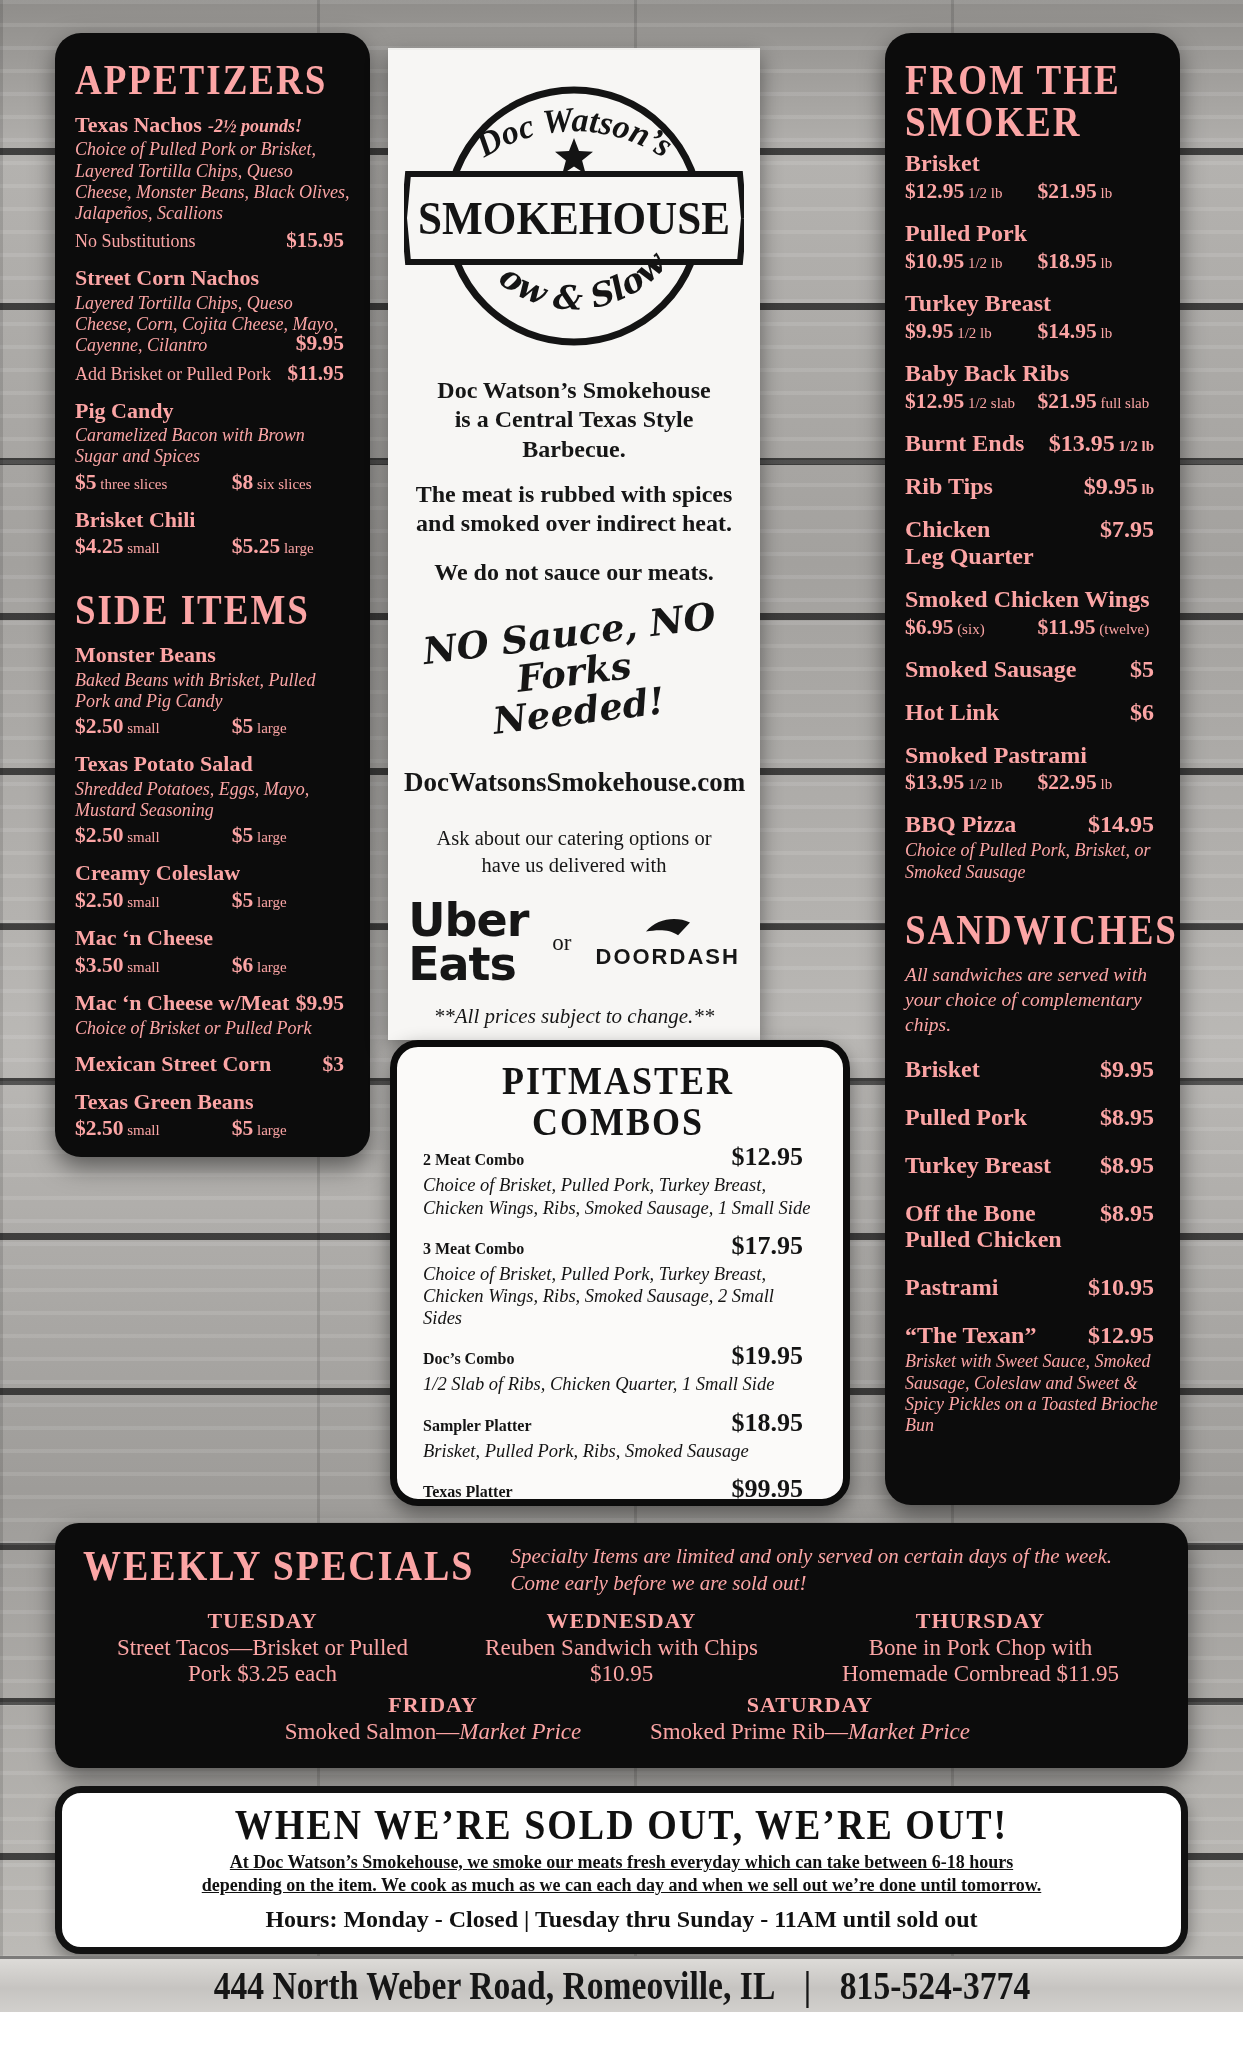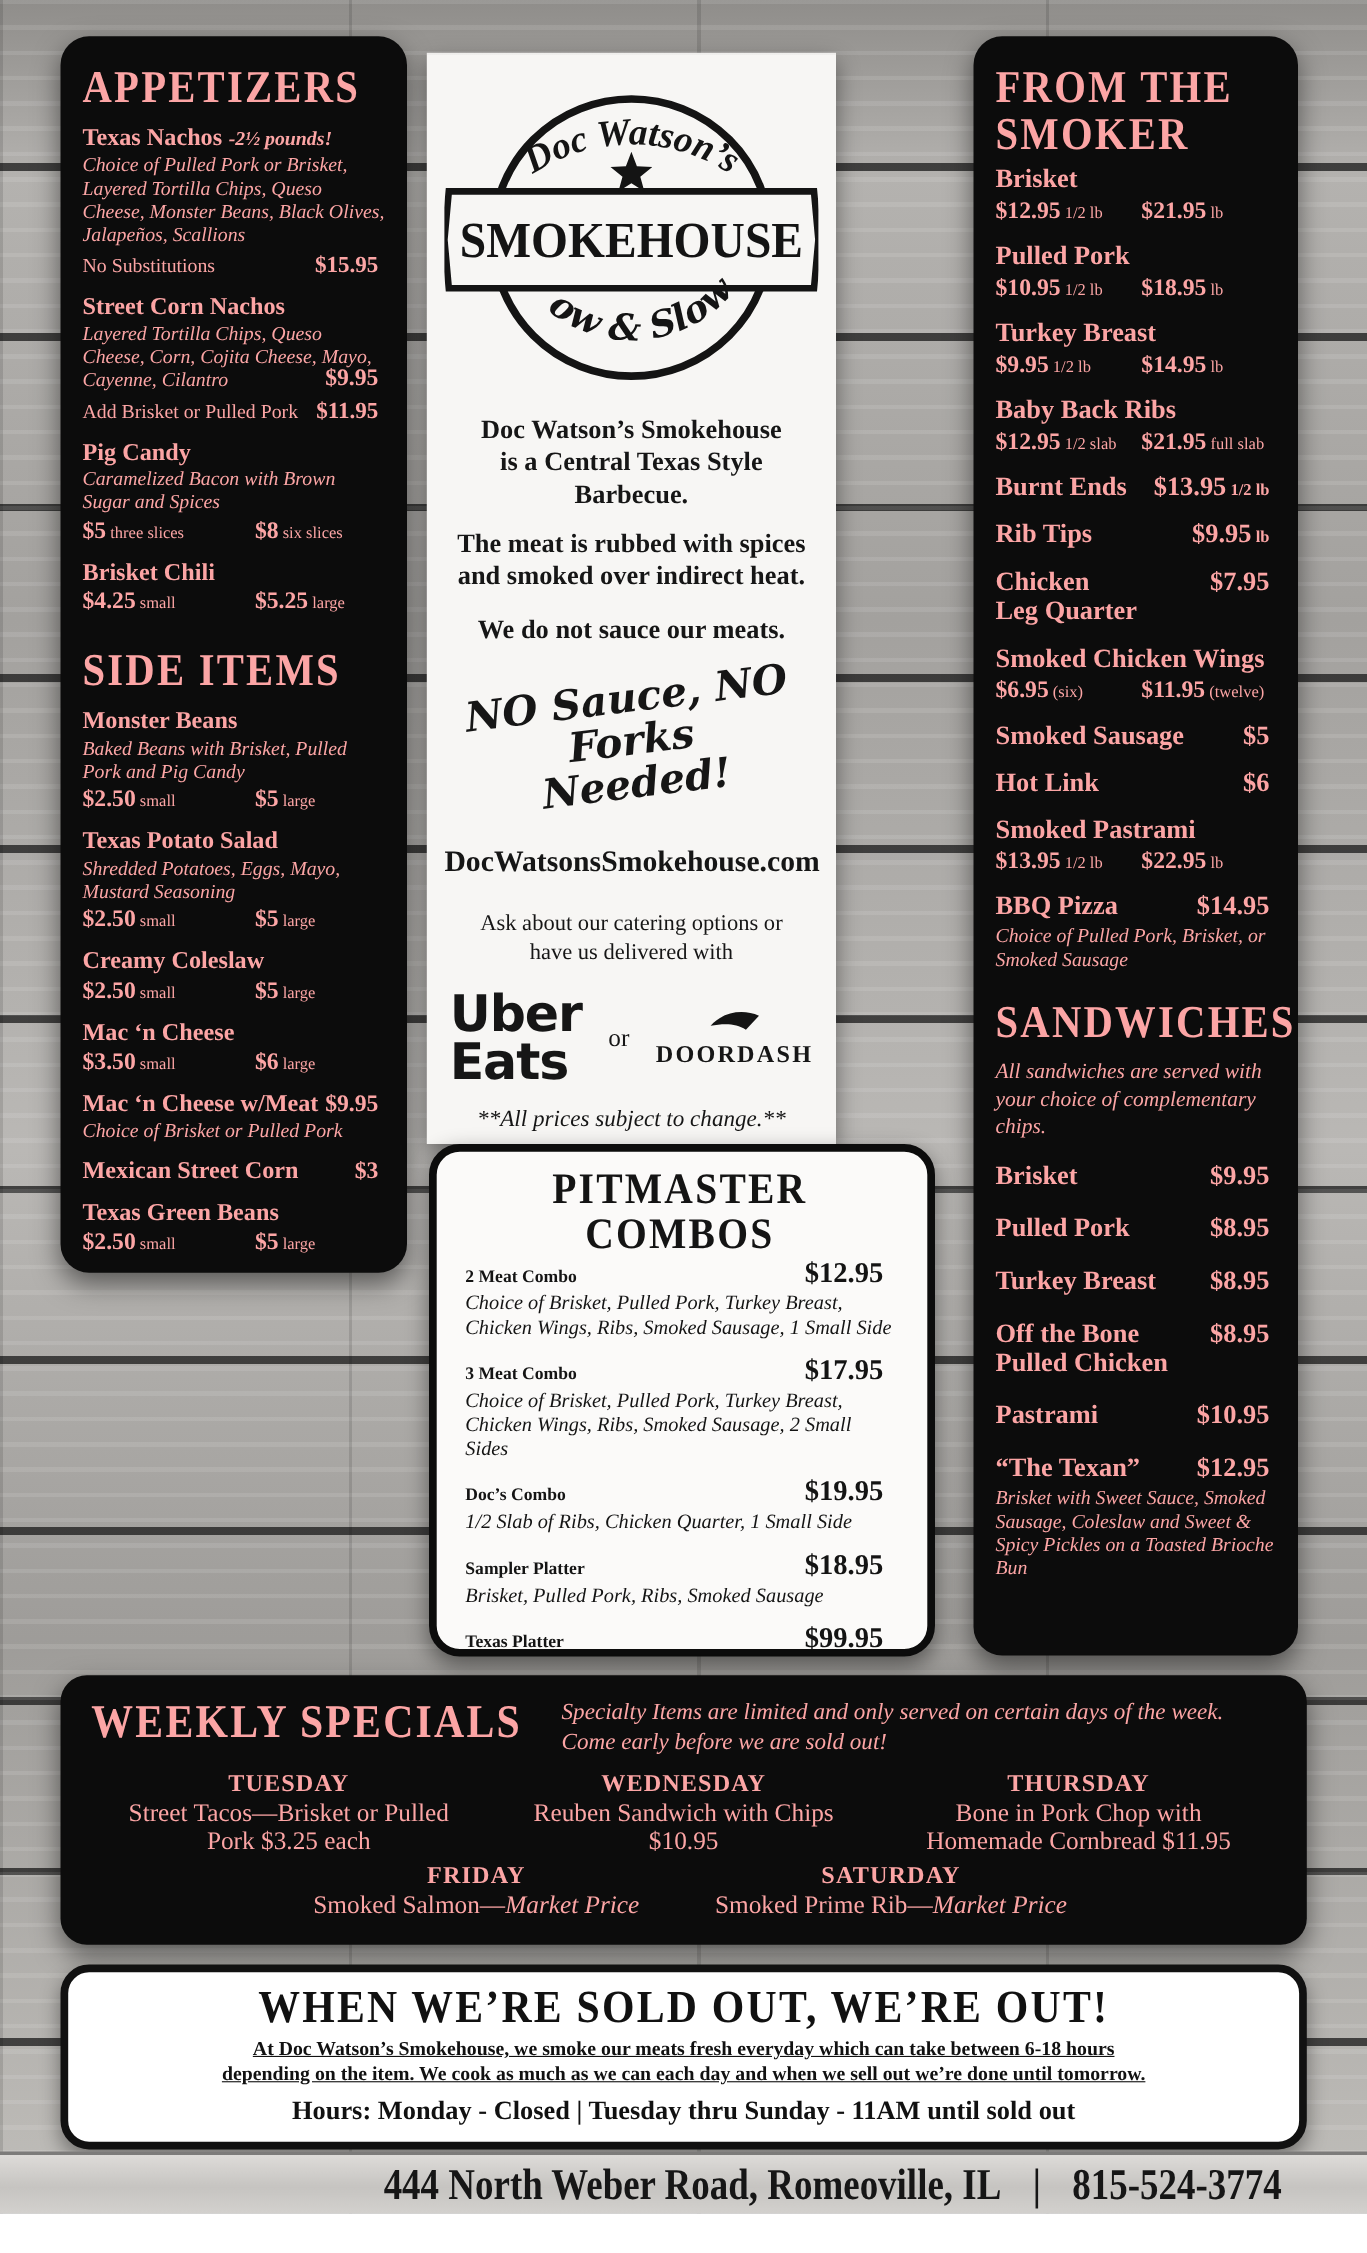--- a/index.html
+++ b/index.html
@@ -46,21 +46,21 @@
   .tagline{font-size:24px;font-weight:700;text-align:center;line-height:1.22;margin:16px 0 0 0;white-space:pre-line;}
   .tagline-3{margin-top:20px;}
   .script-note{margin-top:26px;font-size:37px;font-weight:700;font-style:italic;text-align:center;
                line-height:1.05;transform:rotate(-7deg);white-space:pre-line;font-family:"DejaVu Serif",serif;}
   .website{font-size:27px;font-weight:700;text-align:center;margin-top:24px;}
   .delivery{font-size:20.5px;text-align:center;margin-top:14px;line-height:1.3;white-space:pre-line;}
   .logos{display:flex;align-items:center;justify-content:center;gap:24px;margin-top:12px;}
   .uber{font-family:"DejaVu Sans",sans-serif;font-weight:700;font-size:46px;line-height:.95;letter-spacing:-1px;}
   .or-word{font-size:23px;}
   .doordash{display:flex;flex-direction:column;align-items:center;gap:6px;}
-  .dd-text{font-family:Liberation Serif, serif;font-weight:700;font-size:22px;letter-spacing:2px;}
+  .dd-text{font-family:Liberation Sans, sans-serif;font-weight:700;font-size:22px;letter-spacing:2px;}
   .prices-note{font-style:italic;font-size:21px;text-align:center;margin-top:18px;}
 
   
   .combos{left:390px;top:1040px;width:460px;height:466px;background:#fbfaf9;color:#141414;
           border:7px solid #0c0c0c;border-radius:28px;padding:14px 30px 8px 26px;
           box-shadow:0 8px 20px rgba(0,0,0,.45);}
   .combos .section-title{font-size:36px;text-align:center;margin-bottom:8px;transform:scaleY(1.1);}
   .combos .mi{margin-bottom:12px;}
   .combos .mi-name{font-size:16px;}
   .combos .mi-price{font-size:26px;padding-right:10px;}
@@ -90,21 +90,21 @@
 
   
   .soldout{left:55px;top:1786px;width:1133px;height:168px;background:#ffffff;color:#111111;
            border:7px solid #111111;border-radius:26px;text-align:center;padding:10px 40px;
            box-shadow:0 8px 18px rgba(0,0,0,.4);}
   .so-title{font-size:38px;margin:0;letter-spacing:2px;transform:scaleY(1.1);}
   .so-body{font-size:18px;font-weight:700;line-height:1.3;margin:4px 0 0 0;white-space:pre-line;text-decoration:underline;}
   .so-hours{font-size:24px;font-weight:700;margin-top:8px;}
 
   
-  .footer{left:0;top:1956px;width:1243px;height:56px;display:flex;align-items:center;justify-content:flex-end;
+  .footer{left:0;top:1956px;width:1243px;height:56px;display:flex;align-items:center;justify-content:center;
           background:linear-gradient(180deg,#dddbd8 0%,#c6c4c1 55%,#d2d0cd 100%);
           border-top:3px solid rgba(40,40,40,.5);}
   .footer-inner{display:flex;gap:34px;align-items:baseline;transform:scaleX(.84);
                 font-size:40px;font-weight:700;color:#161616;white-space:nowrap;}
 </style>
 </head>
 <body>
 
 <div class="page">
   <div class="wood"></div>

